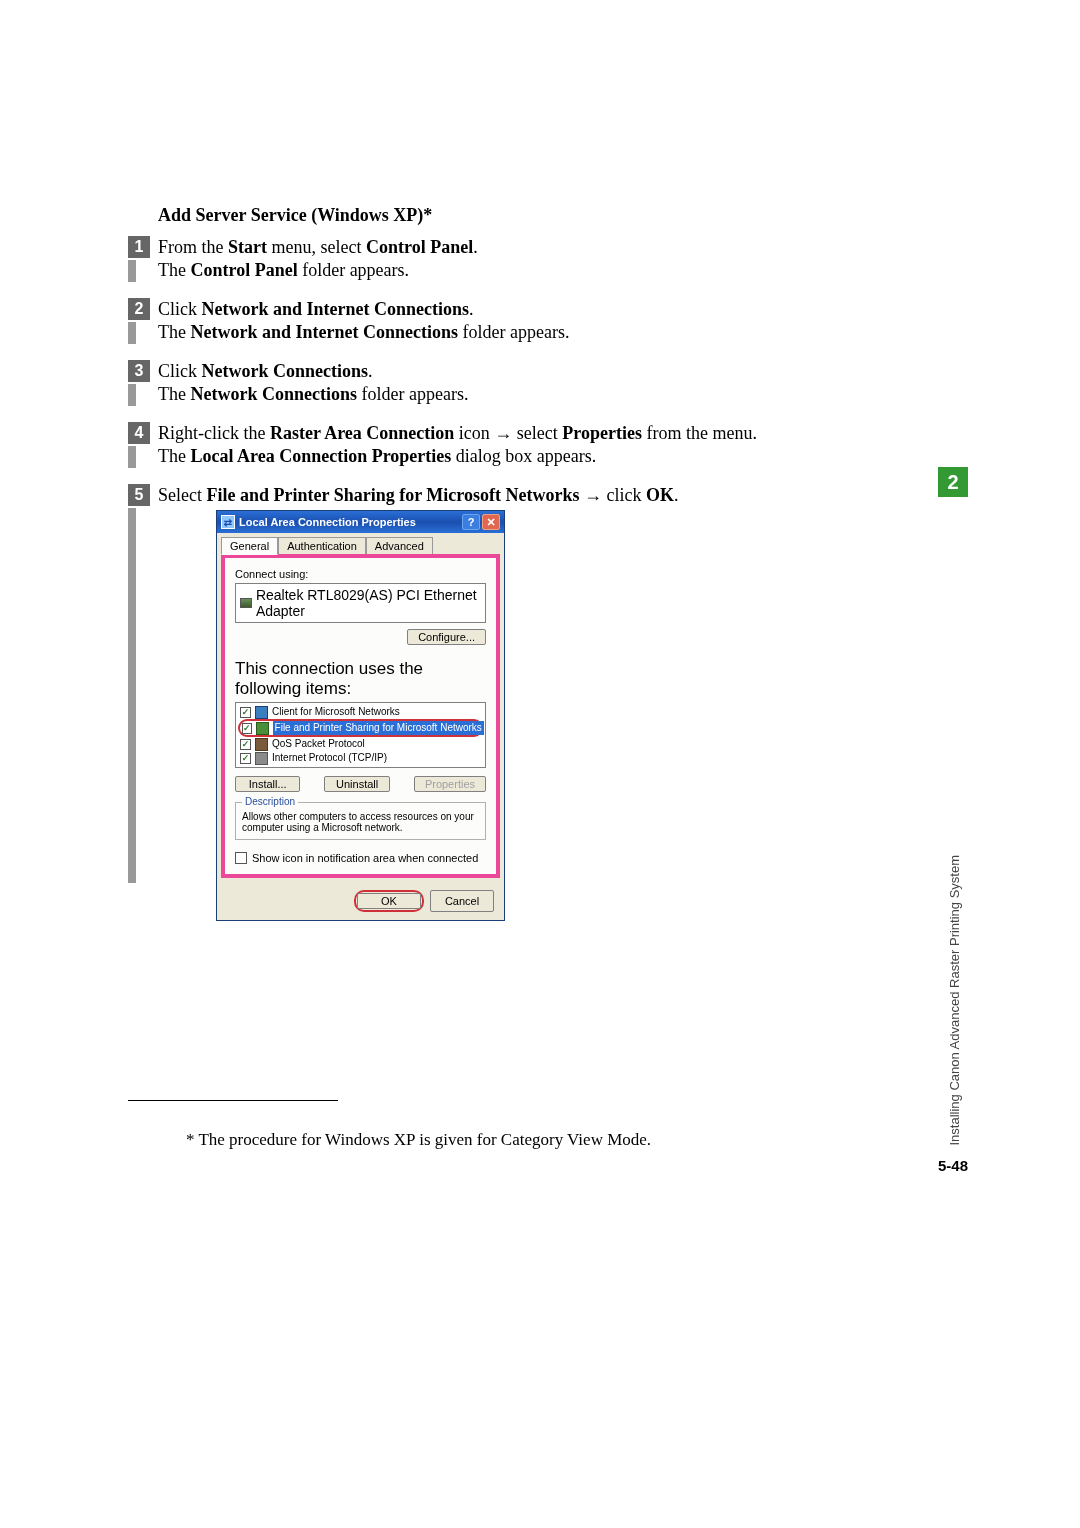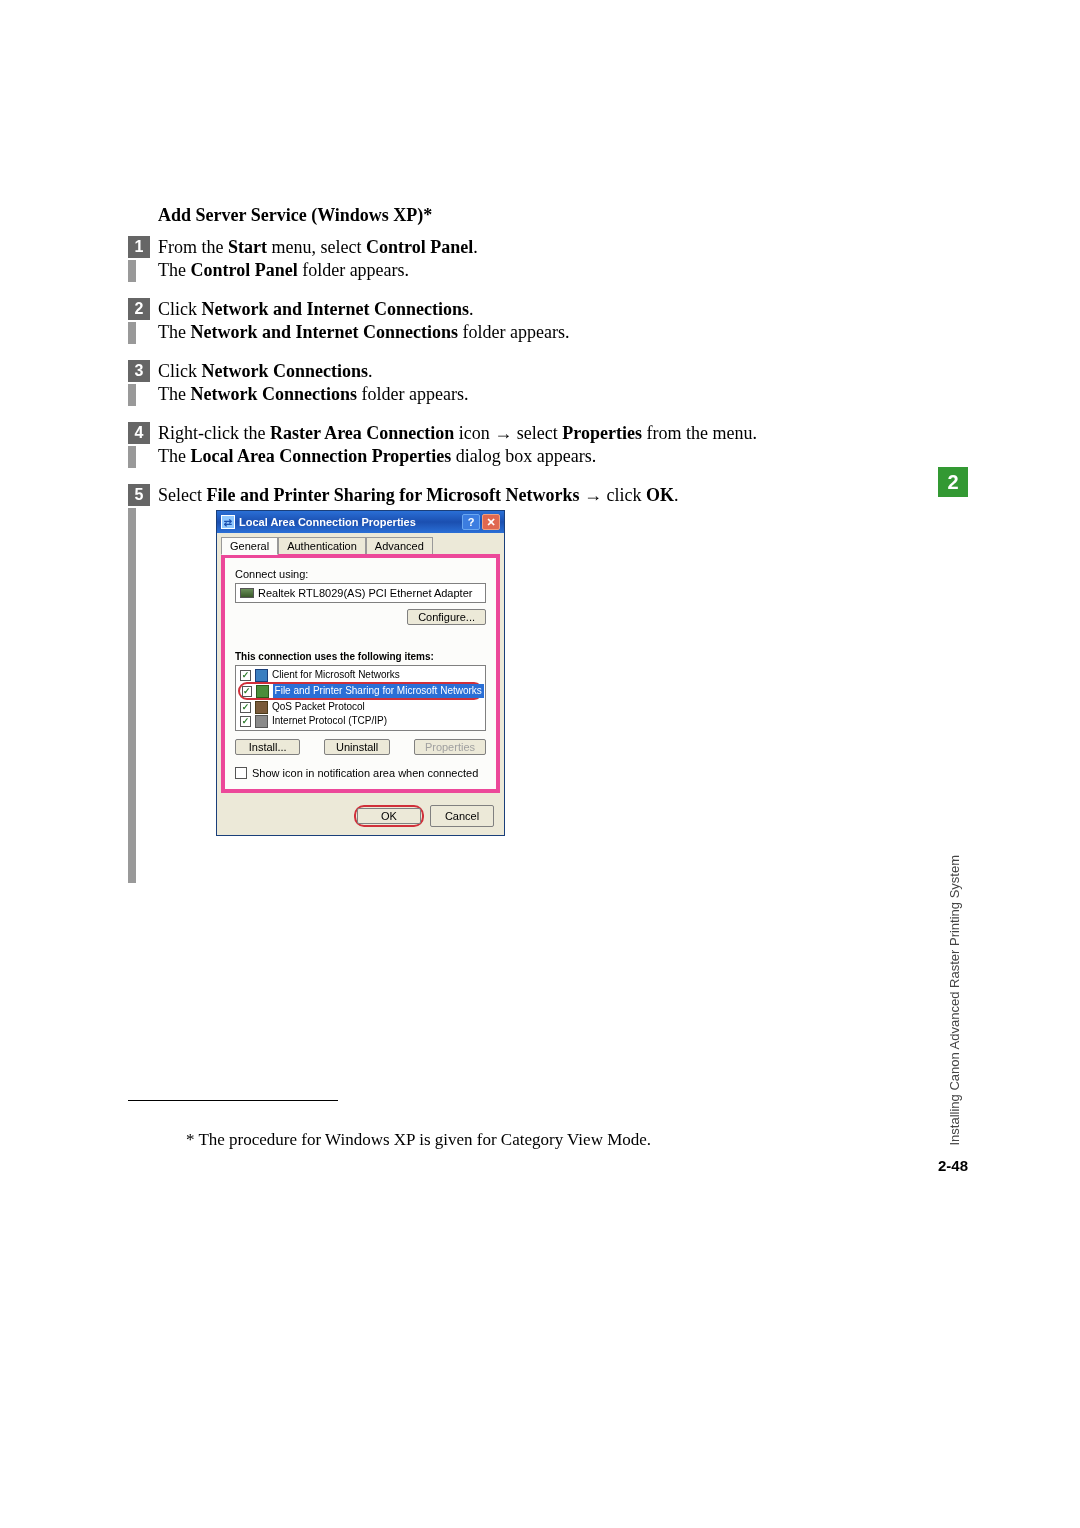--- a/index.html
+++ b/index.html
@@ -162,38 +162,38 @@
       padding: 10px;
       background: #fcfcfa;
       border: 4px solid #ec4899;
     }
     .label-row { font-size: 11px; margin-bottom: 3px; }
     .adapter-box {
       border: 1px solid #808080;
       background: #fff;
       padding: 3px 4px;
       display: flex; align-items: center; gap: 4px;
-      font-size: 11px;
+      font-size: 14px;
     }
     .adapter-box .nic-icon {
       width: 14px; height: 10px;
       background: linear-gradient(to bottom, #6a8f5a 0%, #3a5a2a 100%);
       border: 1px solid #555;
     }
     .cfg-row { display: flex; justify-content: flex-end; margin-top: 6px; }
     .btn {
       font-size: 11px;
       padding: 1px 10px;
       background: #ece9d8;
       border: 1px solid #808080;
       border-radius: 2px;
       color: #000;
     }
     .btn.disabled { color: #a0a0a0; }
-    .items-label { font-size: 10px; margin-top: 26px; margin-bottom: 3px; font-weight: bold; }
+    .items-label { font-size: 17px; margin-top: 14px; margin-bottom: 3px; }
     .items-list {
       border: 1px solid #808080;
       background: #fff;
       padding: 2px 0;
     }
     .item-row {
       display: flex; align-items: center;
       gap: 4px;
       padding: 0 4px;
       font-size: 10px;
@@ -352,20 +352,24 @@
         <span class="label-text">Internet Protocol (TCP/IP)</span>
       </div>
     </div>
 
     <div class="iup-row">
       <button class="btn">Install...</button>
       <button class="btn">Uninstall</button>
       <button class="btn disabled">Properties</button>
     </div>
 
+    <div class="desc-box">
+      <span class="legend">Description</span>
+      <span>Allows other computers to access resources on your computer using a Microsoft network.</span>
+    </div>
 
     <div class="show-icon-row">
       <span class="chk2"></span>
       <span>Show icon in notification area when connected</span>
     </div>
   </div>
 
   <div class="dlg-btn-row">
     <span class="ok-ring">
       <button class="btn">OK</button>
@@ -373,13 +377,13 @@
     <button class="btn">Cancel</button>
   </div>
 </div>
 
 <div class="side-tab">2</div>
 <div class="side-text">Installing Canon Advanced Raster Printing System</div>
 
 <div class="footnote-rule"></div>
 <div class="footnote">*  The procedure for Windows XP is given for Category View Mode.</div>
 
-<div class="page-num">2-48</div>
+<div class="page-num">5-48</div>
 
 </body></html>

